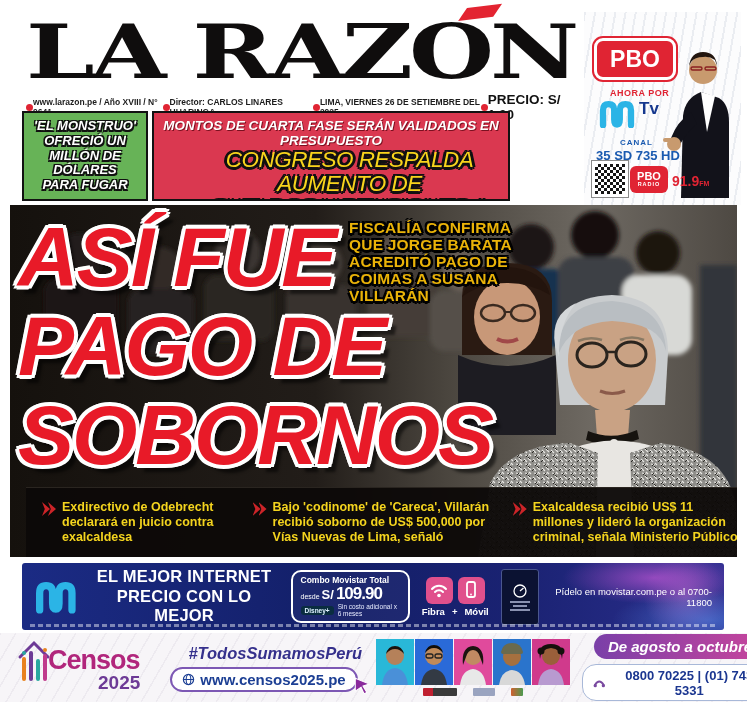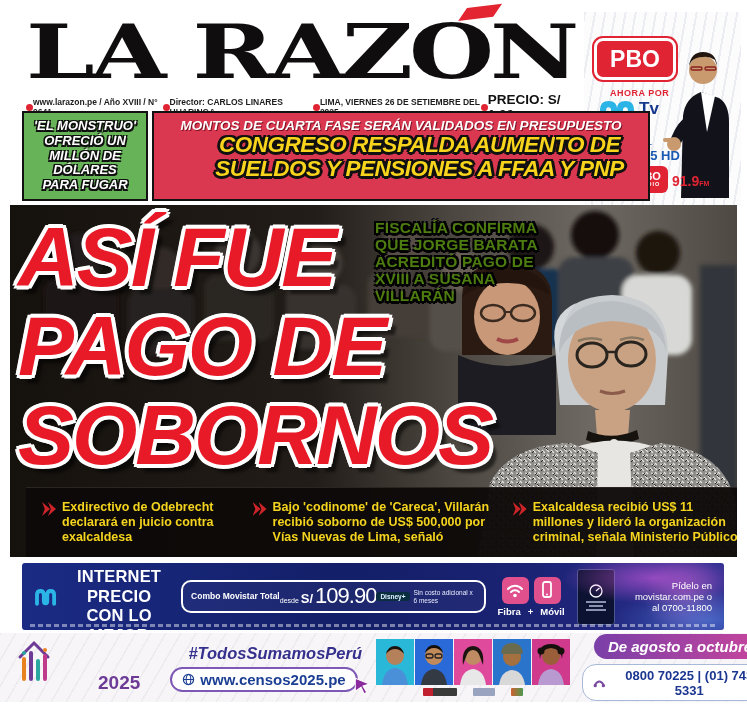--- a/index.html
+++ b/index.html
@@ -40,32 +40,32 @@
   .pbo-radio .r{font-size:5.5px;font-weight:bold;letter-spacing:1px;}
   .pbo-fm{position:absolute;left:88px;bottom:16px;color:#e02433;font-weight:bold;font-size:14px;}
   .pbo-fm small{font-size:7px;font-weight:bold;}
 
   
   .green-box{position:absolute;left:22px;top:111px;width:126px;height:90px;background:#67b357;
         border:2px solid #121212;box-sizing:border-box;display:flex;flex-direction:column;
         align-items:center;justify-content:center;text-align:center;
         color:#fff;font-weight:bold;font-style:italic;font-size:13px;line-height:1.15;}
   .green-box div{text-shadow:-1.5px -1.5px 0 #111,1.5px -1.5px 0 #111,-1.5px 1.5px 0 #111,1.5px 1.5px 0 #111,0 2px 0 #111;}
-  .red-box{position:absolute;left:152px;top:111px;width:498px;height:90px;background:#da3850;
+  .red-box{position:absolute;left:152px;top:111px;width:358px;height:90px;background:#da3850;
         border:2px solid #121212;box-sizing:border-box;text-align:center;overflow:hidden;}
   .red-kicker{margin-top:5px;color:#fff;font-weight:bold;font-style:italic;font-size:13.5px;
         text-shadow:1px 1px 0 #7a1020;}
-  .red-main{color:#f8d41c;font-weight:bold;font-style:italic;font-size:22.5px;line-height:1.06;
+  .red-main{color:#f8d41c;font-weight:normal;font-style:italic;font-size:22.5px;line-height:1.06;
         letter-spacing:-.5px;
         text-shadow:-2px -2px 0 #111,2px -2px 0 #111,-2px 2px 0 #111,2px 2px 0 #111,0 3px 0 #111,3px 0 0 #111,-3px 0 0 #111;margin-left:37px;}
 
   
   .photo{position:absolute;left:10px;top:205px;width:727px;height:352px;background:#16130f;overflow:hidden;}
   .photo svg.scene{position:absolute;left:0;top:0;}
-  .photo-kicker{position:absolute;left:365px;top:14px;width:220px;color:#4d7c0f;font-weight:bold;
+  .photo-kicker{position:absolute;left:339px;top:14px;width:220px;color:#eab308;font-weight:bold;
         font-size:15.5px;line-height:1.1;letter-spacing:.2px;
         text-shadow:-2px -2px 0 #000,2px -2px 0 #000,-2px 2px 0 #000,2px 2px 0 #000,0 2.5px 0 #000,2.5px 0 0 #000;}
   .headline{position:absolute;left:8px;top:8px;color:#e81a28;font-weight:bold;font-style:italic;
         font-size:84px;line-height:1.06;letter-spacing:-2px;white-space:nowrap;
         text-shadow:-3px -3px 0 #fff,3px -3px 0 #fff,-3px 3px 0 #fff,3px 3px 0 #fff,0 -4px 0 #fff,0 4px 0 #fff,-4px 0 0 #fff,4px 0 0 #fff,7px 8px 3px rgba(0,0,0,.55);}
   .bullets-bar{position:absolute;left:16px;bottom:0;width:100%;height:70px;background:rgba(12,9,8,.96);
         border-top:1px solid #2a2520;box-sizing:border-box;display:flex;gap:14px;padding:12px 10px 8px 16px;}
   .bullet{display:flex;gap:6px;align-items:flex-start;}
   .bullet.b1{width:198px;} .bullet.b2{width:248px;} .bullet.b3{width:232px;}
   .chev{display:flex;margin-top:2px;flex:0 0 auto;}
@@ -77,26 +77,26 @@
   
   .mov-ad{position:absolute;left:22px;top:563px;width:702px;height:67px;border-radius:3px;overflow:hidden;
         background:linear-gradient(90deg,#1b2b84 0%,#131f68 45%,#1a2272 70%,#2b2f8e 100%);
         display:flex;align-items:center;gap:12px;padding:0 12px;box-sizing:border-box;}
   .mov-swoosh{position:absolute;right:0;top:0;width:320px;height:100%;pointer-events:none;
         background:radial-gradient(ellipse 140px 40px at 78% 22%,rgba(216,92,226,.6),transparent 65%),
                    radial-gradient(ellipse 160px 50px at 95% 85%,rgba(96,160,255,.45),transparent 60%),
                    radial-gradient(ellipse 60px 60px at 88% 50%,rgba(255,140,230,.35),transparent 70%);}
   .mov-head{color:#fff;font-weight:bold;font-size:16.5px;line-height:1.18;text-align:center;letter-spacing:.2px;}
   .combo-box{border:2px solid #fff;border-radius:10px;padding:3px 8px 4px;color:#fff;flex:0 0 auto;
-        display:flex;flex-direction:row;align-items:center;background:rgba(255,255,255,.04);}
+        display:flex;flex-direction:column;background:rgba(255,255,255,.04);}
   .combo-title{font-size:8.5px;font-weight:bold;}
   .combo-price{display:flex;align-items:baseline;gap:2px;line-height:1;}
   .combo-price .desde{font-size:7px;}
   .combo-price .cur{font-size:13px;font-weight:bold;}
-  .combo-price .val{font-size:22px;font-weight:normal;letter-spacing:-1px;}
+  .combo-price .val{font-size:17px;font-weight:bold;letter-spacing:-1px;}
   .combo-sub{display:flex;align-items:center;gap:4px;margin-top:1px;}
   .disney{background:#0a2d40;border-radius:3px;color:#dff2ff;font-size:6.5px;font-weight:bold;padding:1px 4px;}
   .nocost{font-size:6.5px;color:#e8ecff;width:62px;line-height:1.15;}
   .fibra-block{display:flex;flex-direction:column;align-items:center;gap:2px;flex:0 0 auto;}
   .fibra-icons{display:flex;align-items:center;gap:5px;}
   .picon{width:27px;height:27px;background:#e0508c;border-radius:6px;display:flex;align-items:center;justify-content:center;}
   .fibra-label{color:#fff;font-weight:bold;font-size:9.5px;display:flex;gap:7px;}
   .award{width:36px;height:54px;background:#0b1232;border:1px solid #4a568e;border-radius:3px;flex:0 0 auto;
         display:flex;flex-direction:column;align-items:center;justify-content:center;gap:2px;}
   .award .l{width:20px;height:2px;background:#8a92b0;}
@@ -269,21 +269,21 @@
         <path d="M560 244 Q602 228 646 242 L660 352 L548 352 Z" fill="#e8e6e2"></path>
         <path d="M480 278 Q500 240 560 238 L588 248 L586 352 L468 352 Z" fill="url(#tweed)"></path>
         <path d="M726 300 Q716 246 650 238 L620 248 L624 352 L727 352 Z" fill="url(#tweed)"></path>
       </g>
     </svg>
 
     <div class="photo-kicker">
       <div>FISCALÍA CONFIRMA</div>
       <div>QUE JORGE BARATA</div>
       <div>ACREDITÓ PAGO DE</div>
-      <div>XVIII A SUSANA</div>
+      <div>COIMAS A SUSANA</div>
       <div>VILLARÁN</div>
     </div>
 
     <div class="headline">
       <div>ASÍ FUE</div>
       <div>PAGO DE</div>
       <div>SOBORNOS</div>
     </div>
 
     <div class="bullets-bar">
@@ -371,20 +371,21 @@
     <div class="censos-logo">
       <svg width="36" height="46" viewBox="0 0 36 46">
         <path d="M4 18 L18 4 L32 18" fill="none" stroke="#6d3a96" stroke-width="3" stroke-linecap="round"></path>
         <rect x="6" y="18" width="4" height="24" rx="2" fill="#e8821e"></rect>
         <rect x="13" y="12" width="4" height="30" rx="2" fill="#6d3a96"></rect>
         <rect x="20" y="20" width="4" height="22" rx="2" fill="#2aa8a0"></rect>
         <rect x="27" y="15" width="4" height="27" rx="2" fill="#c03a8c"></rect>
         <circle cx="8" cy="14" r="2" fill="#2aa8a0"></circle>
         <circle cx="29" cy="11" r="2" fill="#e8821e"></circle>
       </svg>
+      <span class="censos-word">Censos</span>
       <span class="censos-year">2025</span>
     </div>
     <div class="hash-block">
       <div class="hashtag">#TodosSumamosPerú</div>
       <div class="site-pill">
         <svg width="13" height="13" viewBox="0 0 14 14">
           <circle cx="7" cy="7" r="5.5" fill="none" stroke="#1c3f94" stroke-width="1.3"></circle>
           <ellipse cx="7" cy="7" rx="2.5" ry="5.5" fill="none" stroke="#1c3f94" stroke-width="1.1"></ellipse>
           <line x1="1.5" y1="7" x2="12.5" y2="7" stroke="#1c3f94" stroke-width="1.1"></line>
         </svg>

